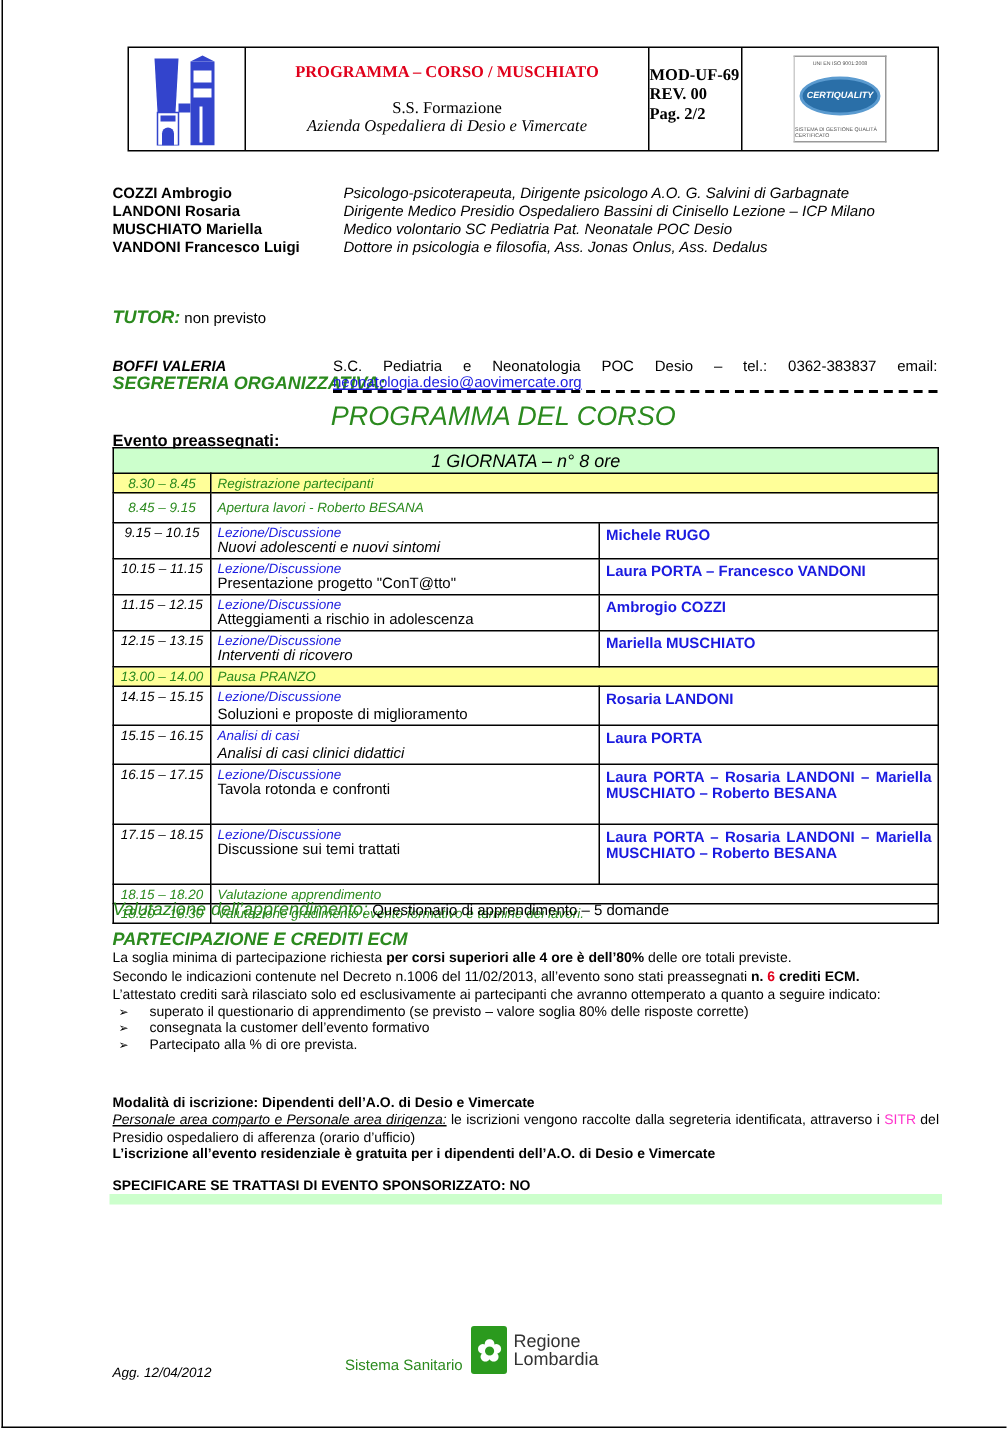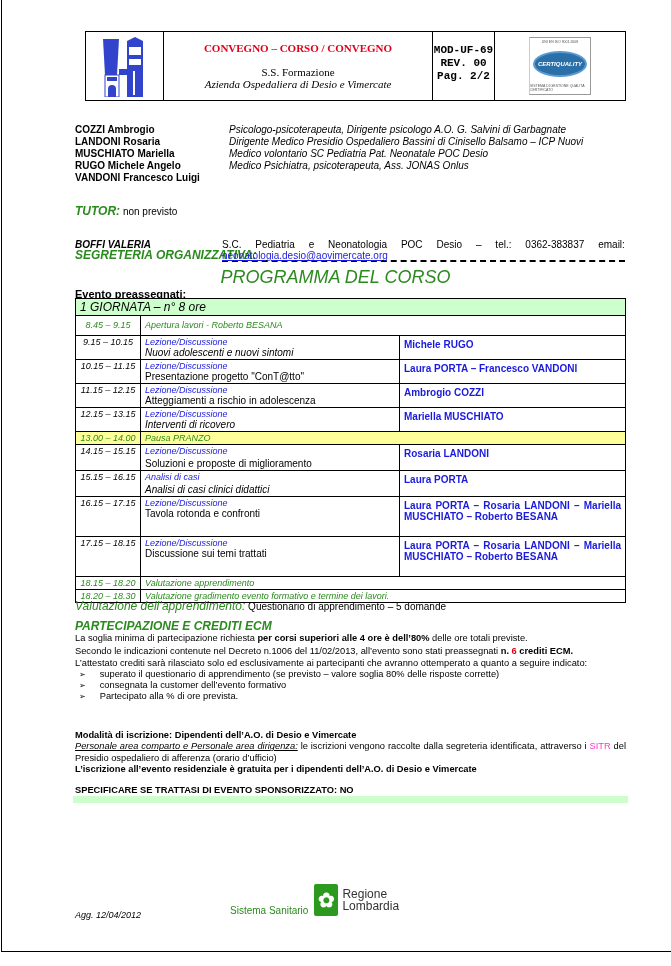--- a/index.html
+++ b/index.html
@@ -7,21 +7,21 @@
   body { font-family: "Liberation Sans", sans-serif; color: #000; position: relative; }
   .page-frame { position: absolute; left: 1px; top: -2px; width: 680px; height: 954px; border-left: 1px solid #000; border-bottom: 1px solid #000; }
   .header { position: absolute; left: 85px; top: 31px; width: 541px; height: 70px; border: 1px solid #000; display: flex; }
   .header .cell { border-right: 1px solid #000; height: 100%; }
   .header .cell:last-child { border-right: none; }
   .logo-cell { width: 78px; display: flex; align-items: center; justify-content: center; }
   .title-cell { width: 269px; text-align: center; font-family: "Liberation Serif", serif; padding-top: 10px; }
   .title-cell .t1 { color: #e0001b; font-weight: bold; font-size: 11px; }
   .title-cell .t2 { font-size: 11px; margin-top: 12px; }
   .title-cell .t3 { font-size: 11px; font-style: italic; }
-  .mod-cell { width: 62px; text-align: center; font-family: Liberation Mono, monospace; font-weight: bold; font-size: 11px; line-height: 13px; padding-top: 12px; }
+  .mod-cell { width: 62px; font-family: Liberation Serif, serif; font-weight: bold; font-size: 11px; line-height: 13px; padding-top: 12px; }
   .cert-cell { flex: 1; display: flex; align-items: center; justify-content: center; }
   .cert-box { width: 62px; height: 58px; border: 1px solid #999; border-left: 1px solid #ccc; display: flex; flex-direction: column; align-items: center; justify-content: space-between; padding: 2px 0; font-size: 3.5px; color: #555; }
   .cert-oval { width: 54px; height: 26px; border-radius: 50%; background: #2a6fa8; border: 2px solid #5b9bd0; color: #fff; font-size: 6px; font-weight: bold; display: flex; align-items: center; justify-content: center; font-style: italic; }
 
   .staff { position: absolute; left: 75px; top: 124px; font-size: 10px; line-height: 12px; }
   .staff .row { display: flex; }
   .staff .name { width: 154px; font-weight: bold; }
   .staff .role { font-style: italic; }
 
   .green { color: #2b8a1e; }
@@ -32,21 +32,21 @@
   .segr-row .sname { width: 147px; font-weight: bold; font-style: italic; }
   .segr-row .sdesc { flex: 1; display: flex; justify-content: space-between; }
   .email-line { position: absolute; left: 222px; top: 250px; width: 403px; height: 12px; border-bottom: 2px dashed #000; font-size: 10px; }
   .email-line a { color: #1a1adf; text-decoration: underline; }
 
   .prog-title { position: absolute; left: 0; width: 671px; top: 267px; text-align: center; font-size: 18px; font-style: italic; color: #2b8a1e; }
   .evento { position: absolute; left: 75px; top: 288px; font-size: 11px; font-weight: bold; }
 
   table.sched { position: absolute; left: 75px; top: 298px; width: 551px; border-collapse: collapse; font-size: 9px; }
   table.sched td { border: 1px solid #000; vertical-align: top; padding: 1px 4px; }
-  .day-head td { background: #ccffcc; text-align: left; font-size: 12px; font-style: italic; height: 16px; padding: 0; }
+  .day-head td { background: #ccffcc; text-align: center; font-size: 12px; font-style: italic; height: 16px; padding: 0; }
   .time { width: 65px; text-align: center; font-style: italic; }
   .yellow td { background: #ffff99; }
   .gtxt { color: #2b8a1e; font-style: italic; }
   .blue-i { color: #1a1adf; font-style: italic; display: block; line-height: 10px; }
   .sub-i { font-style: italic; font-size: 10px; display: block; }
   .sub-n { font-size: 10px; display: block; }
   .speaker { width: 226px; color: #1a1adf; font-weight: bold; font-size: 10px; padding-top: 3px !important; }
 
   .valut { position: absolute; left: 75px; top: 599px; font-size: 10px; }
   .valut .lbl { font-size: 12px; font-style: italic; color: #2b8a1e; }
@@ -82,21 +82,21 @@
       <path d="M11 62 v-8 a4 4 0 0 1 8 0 v8 z" fill="#3344cc"></path>
       <rect x="22" y="34" width="8" height="6" fill="#3344cc"></rect>
       <rect x="30" y="6" width="16" height="56" fill="#3344cc"></rect>
       <rect x="32" y="12" width="12" height="8" fill="#fff"></rect>
       <rect x="32" y="24" width="12" height="6" fill="#fff"></rect>
       <rect x="36" y="36" width="2" height="24" fill="#fff"></rect>
       <polygon points="30,6 38,2 46,6" fill="#3344cc"></polygon>
     </svg>
   </div>
   <div class="cell title-cell">
-    <div class="t1">CONVEGNO – CORSO / CONVEGNO</div>
+    <div class="t1">PROGRAMMA – CORSO / MUSCHIATO</div>
     <div class="t2">S.S. Formazione</div>
     <div class="t3">Azienda Ospedaliera di Desio e Vimercate</div>
   </div>
   <div class="cell mod-cell">
     <div>MOD-UF-69</div>
     <div>REV. 00</div>
     <div>Pag. 2/2</div>
   </div>
   <div class="cell cert-cell">
     <div class="cert-box">
@@ -109,32 +109,29 @@
   </div>
 </div>
 
 <div class="staff">
   <div class="row">
       <span class="name">COZZI Ambrogio</span>
       <span class="role">Psicologo-psicoterapeuta, Dirigente psicologo  A.O. G. Salvini di  Garbagnate</span>
     </div>
   <div class="row">
       <span class="name">LANDONI Rosaria</span>
-      <span class="role">Dirigente Medico Presidio Ospedaliero  Bassini di Cinisello Balsamo – ICP Nuovi</span>
+      <span class="role">Dirigente Medico Presidio Ospedaliero  Bassini di Cinisello Lezione – ICP Milano</span>
     </div>
   <div class="row">
       <span class="name">MUSCHIATO Mariella</span>
       <span class="role">Medico  volontario SC Pediatria Pat. Neonatale POC Desio</span>
     </div>
   <div class="row">
-      <span class="name">RUGO Michele Angelo</span>
-      <span class="role">Medico Psichiatra, psicoterapeuta, Ass. JONAS Onlus</span>
-    </div>
-  <div class="row">
       <span class="name">VANDONI Francesco Luigi</span>
+      <span class="role">Dottore in psicologia e filosofia, Ass. Jonas Onlus, Ass. Dedalus</span>
     </div>
 </div>
 
 <div class="tutor">
   <span class="lbl green">TUTOR:</span><span> non previsto</span>
 </div>
 
 <div class="segr green">SEGRETERIA ORGANIZZATIVA:</div>
 <div class="segr-row">
   <span class="sname">BOFFI  VALERIA</span>
@@ -156,20 +153,24 @@
 </div>
 
 <div class="prog-title">PROGRAMMA DEL CORSO</div>
 <div class="evento">Evento preassegnati:</div>
 
 <table class="sched">
   <tbody>
       <tr class="day-head">
         <td colspan="3">1 GIORNATA – n° 8 ore</td>
       </tr>
+  <tr class="yellow">
+    <td class="time gtxt">8.30 – 8.45</td>
+        <td colspan="2" class="gtxt">Registrazione partecipanti</td>
+  </tr>
   <tr style="height:20px">
     <td class="time gtxt" style="padding-top:4px">8.45 – 9.15</td>
         <td colspan="2" class="gtxt" style="padding-top:4px">Apertura lavori  - Roberto BESANA</td>
   </tr>
   <tr>
     <td class="time">9.15 – 10.15</td>
     <td>
           <span class="blue-i">Lezione/Discussione</span>
           <span class="sub-i">Nuovi adolescenti e nuovi sintomi</span>
         </td>

